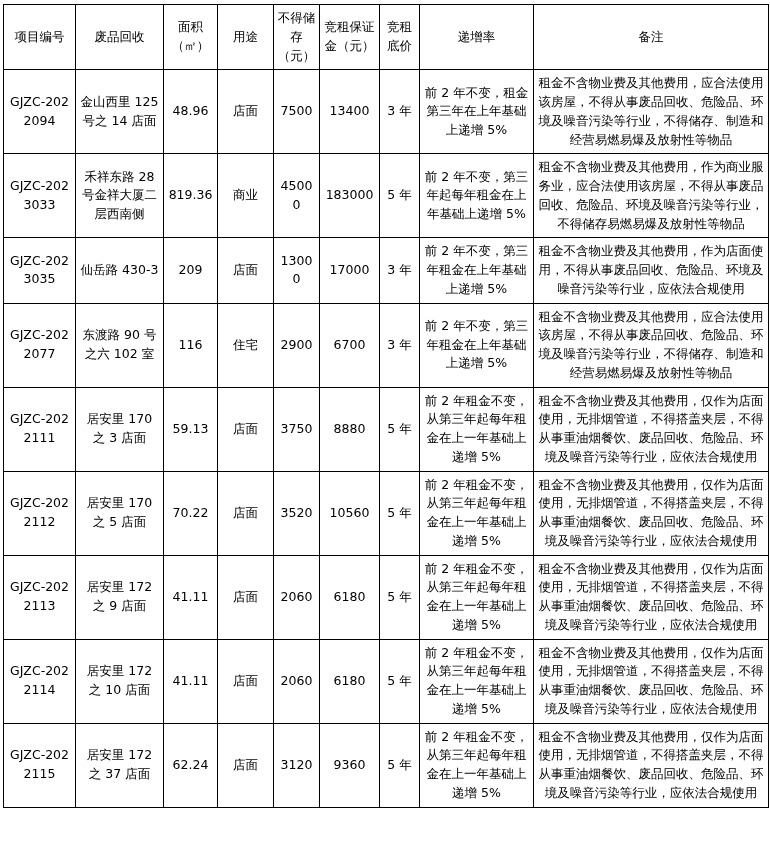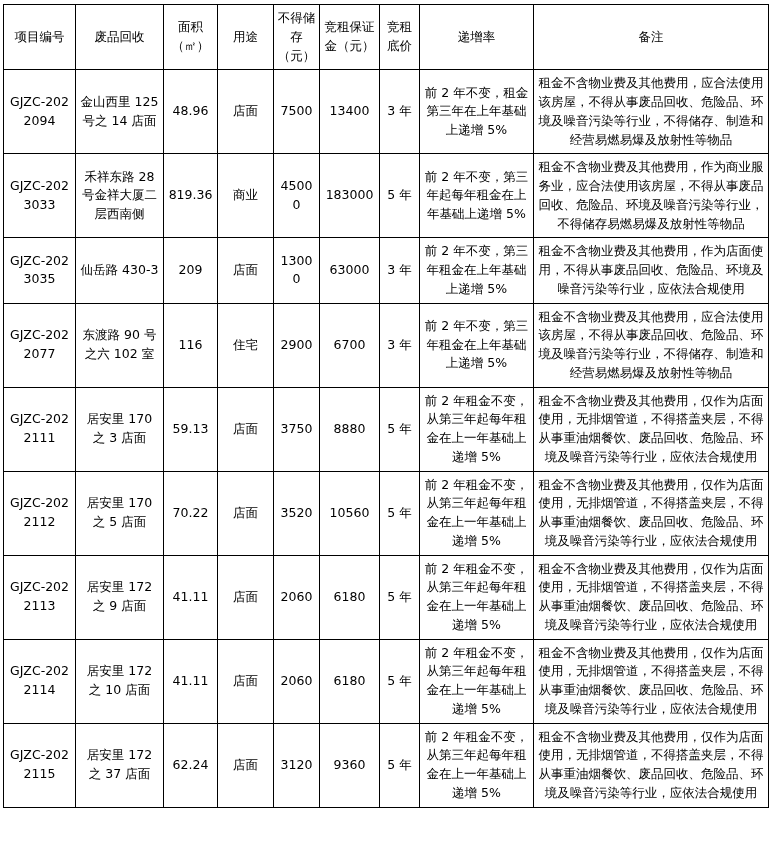--- a/index.html
+++ b/index.html
@@ -96,21 +96,21 @@
           <td class="cell-term">5 年</td>
           <td class="cell-increase">前 2 年不变，第三年起每年租金在上年基础上递增 5%</td>
           <td class="cell-remarks">租金不含物业费及其他费用，作为商业服务业，应合法使用该房屋，不得从事废品回收、危险品、环境及噪音污染等行业，不得储存易燃易爆及放射性等物品</td>
         </tr>
         <tr>
           <td class="cell-id">GJZC-2023035</td>
           <td class="cell-location">仙岳路 430-3</td>
           <td class="cell-area">209</td>
           <td class="cell-usage">店面</td>
           <td class="cell-base_price">13000</td>
-          <td class="cell-deposit">63000</td>
+          <td class="cell-deposit">17000</td>
           <td class="cell-term">3 年</td>
           <td class="cell-increase">前 2 年不变，第三年租金在上年基础上递增 5%</td>
           <td class="cell-remarks">租金不含物业费及其他费用，作为店面使用，不得从事废品回收、危险品、环境及噪音污染等行业，应依法合规使用</td>
         </tr>
         <tr>
           <td class="cell-id">GJZC-2022077</td>
           <td class="cell-location">东渡路 90 号之六 102 室</td>
           <td class="cell-area">116</td>
           <td class="cell-usage">住宅</td>
           <td class="cell-base_price">2900</td>

